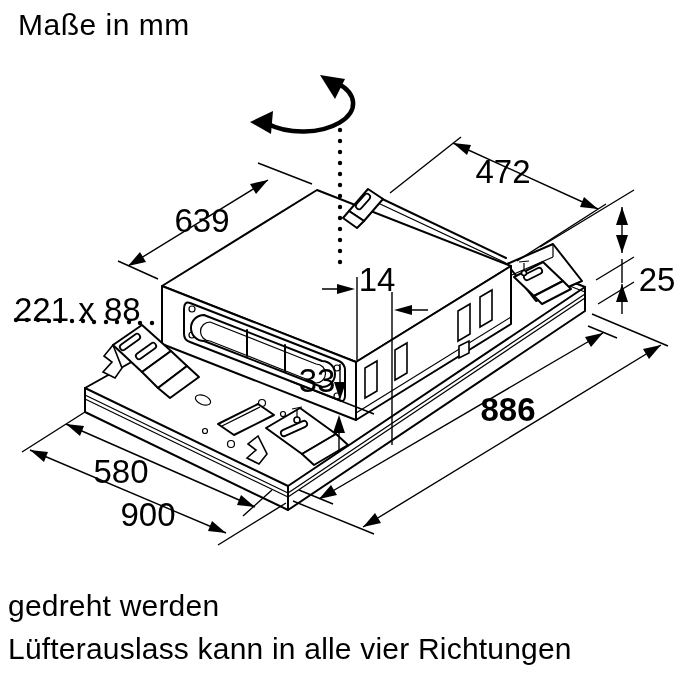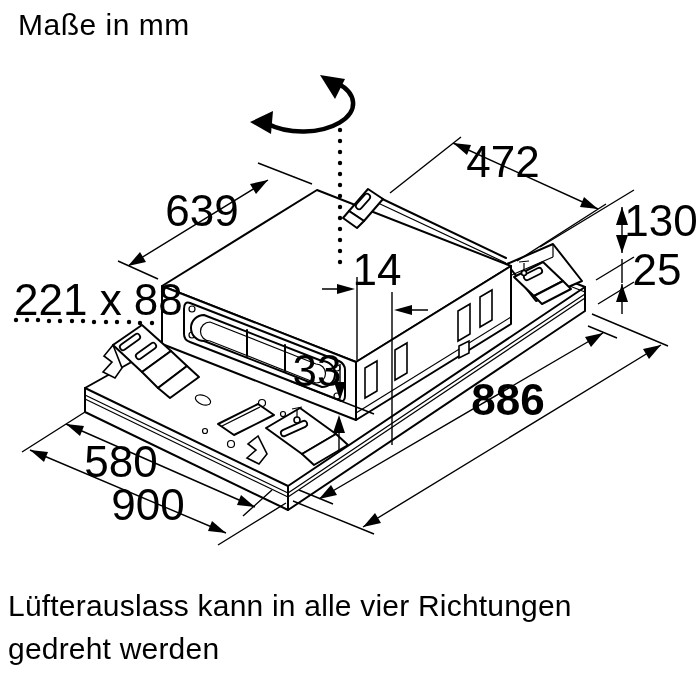--- a/index.html
+++ b/index.html
@@ -1,20 +1,20 @@
 <!DOCTYPE html>
 <html><head>
 <meta charset="utf-8">
 <style>
   html,body{margin:0;padding:0;background:#fff;}
   #page{position:relative;width:700px;height:700px;background:#fff;overflow:hidden;
         font-family:"Liberation Sans","DejaVu Sans",sans-serif;color:#000;padding-left:48px;}
   .title{position:absolute;left:18px;top:8px;font-size:30px;letter-spacing:0.5px;}
   .caption{position:absolute;left:8px;top:584px;font-size:30px;line-height:43px;letter-spacing:0.2px;}
-  .dim{position:absolute;font-size:44px;white-space:nowrap;transform:translate(-50%,-50%);}
+  .dim{position:absolute;font-size:33px;white-space:nowrap;transform:translate(-50%,-50%);margin-top:10px;}
   .dim.left-anchor{transform:translate(0,-50%);}
   svg{position:absolute;left:0;top:0;}
   .obj{fill:#fff;stroke:#000;stroke-width:2;stroke-linejoin:round;}
   .objthin{fill:none;stroke:#000;stroke-width:1.2;}
   .edge{fill:none;stroke:#000;stroke-width:2;stroke-linecap:round;}
   .dimline{fill:none;stroke:#000;stroke-width:1.4;}
   .ah{fill:#000;stroke:none;}
   .slotO{stroke:#000;stroke-width:8;stroke-linecap:round;}
   .slotI{stroke:#fff;stroke-width:4.5;stroke-linecap:round;}
   .hole{fill:#fff;stroke:#000;stroke-width:1.6;}
@@ -199,27 +199,26 @@
           <circle class="ah" cx="117" cy="322" r="2.2"></circle>
         <circle class="ah" cx="129" cy="322" r="2.2"></circle>
           <circle class="ah" cx="140" cy="323" r="2.2"></circle>
         <circle class="ah" cx="152" cy="323" r="2.2"></circle>
       </g>
     </g>
   </svg>
 
   <div class="dim" style="left:202px;top:211px;">639</div>
   <div class="dim" style="left:503px;top:162px;">472</div>
-  <div class="dim" style="left:661px;top:221px;">130</div>
   <div class="dim" style="left:657px;top:270px;">25</div>
   <div class="dim" style="left:377px;top:270px;">14</div>
   <div class="dim" style="left:317px;top:371px;">33</div>
   <div class="dim left-anchor" style="left:14px;top:300px;">221 x 88</div>
   <div class="dim" style="left:508px;top:400px;font-weight:bold;">886</div>
   <div class="dim" style="left:121px;top:462px;">580</div>
   <div class="dim" style="left:148px;top:505px;">900</div>
 
   <div class="caption">
+    <div>gedreht werden</div>
     <div>Lüfterauslass kann in alle vier Richtungen</div>
-    <div>gedreht werden</div>
   </div>
 
 </div>
 
 </body></html>

